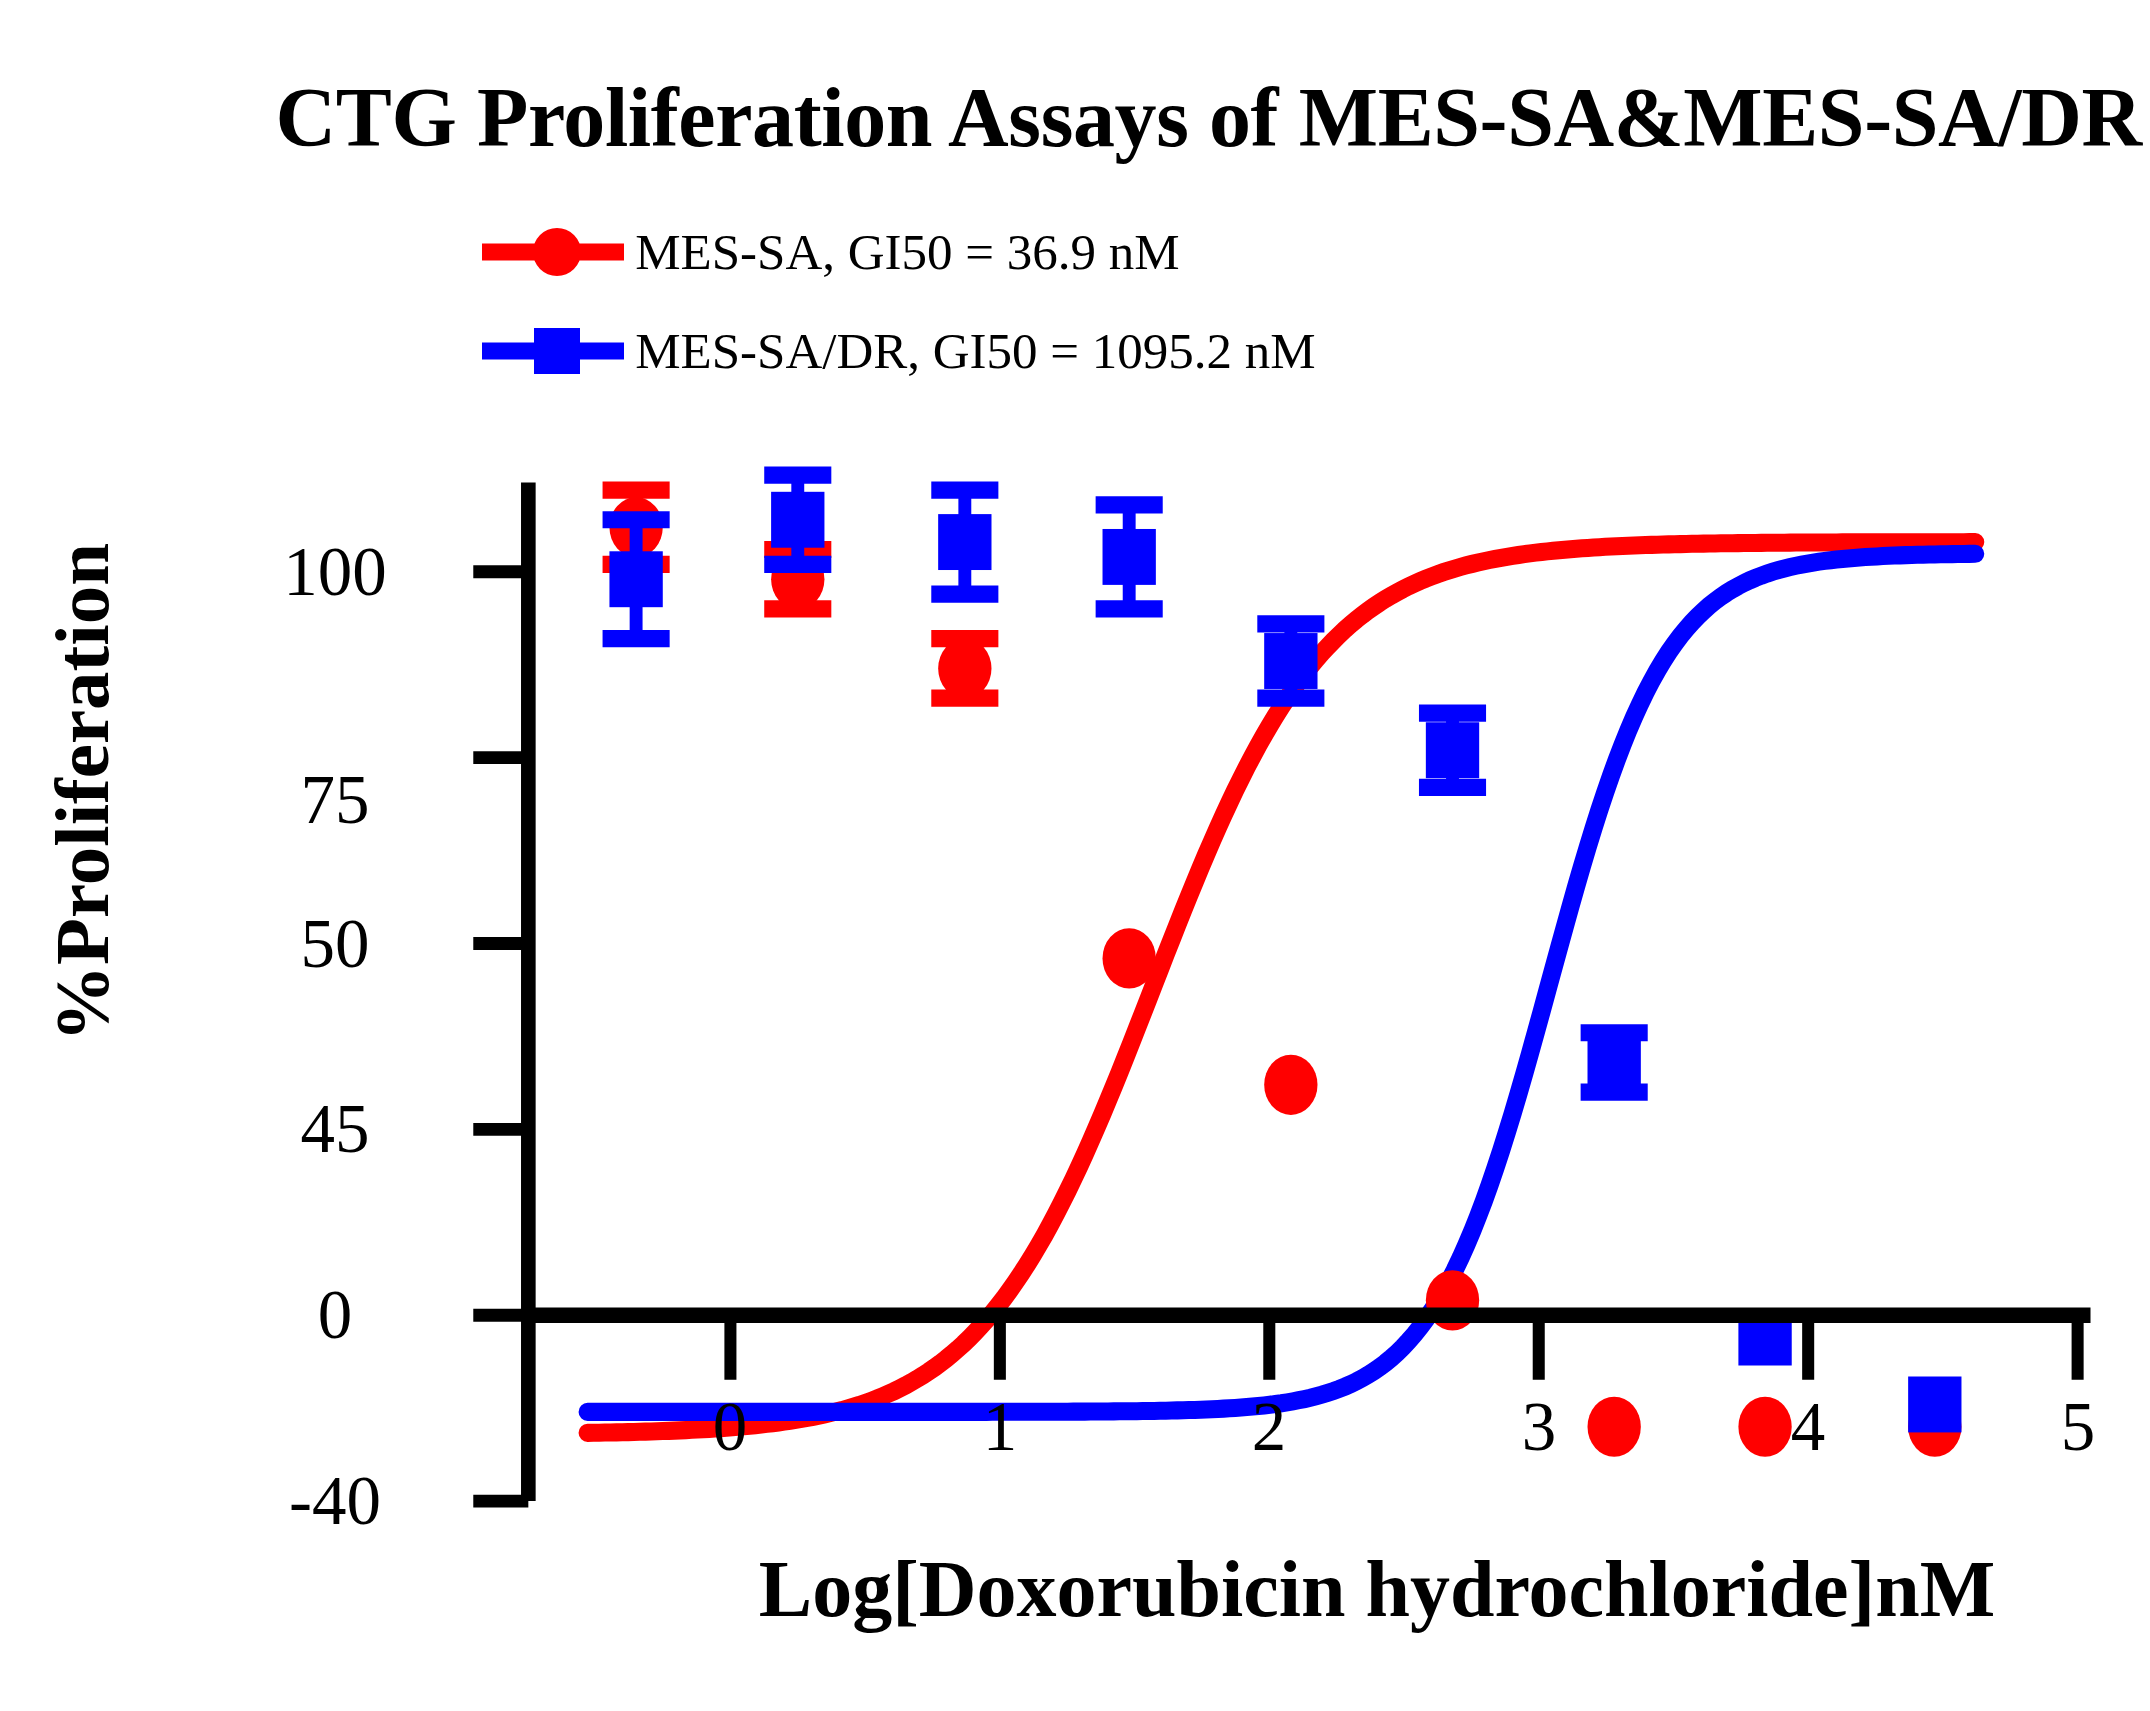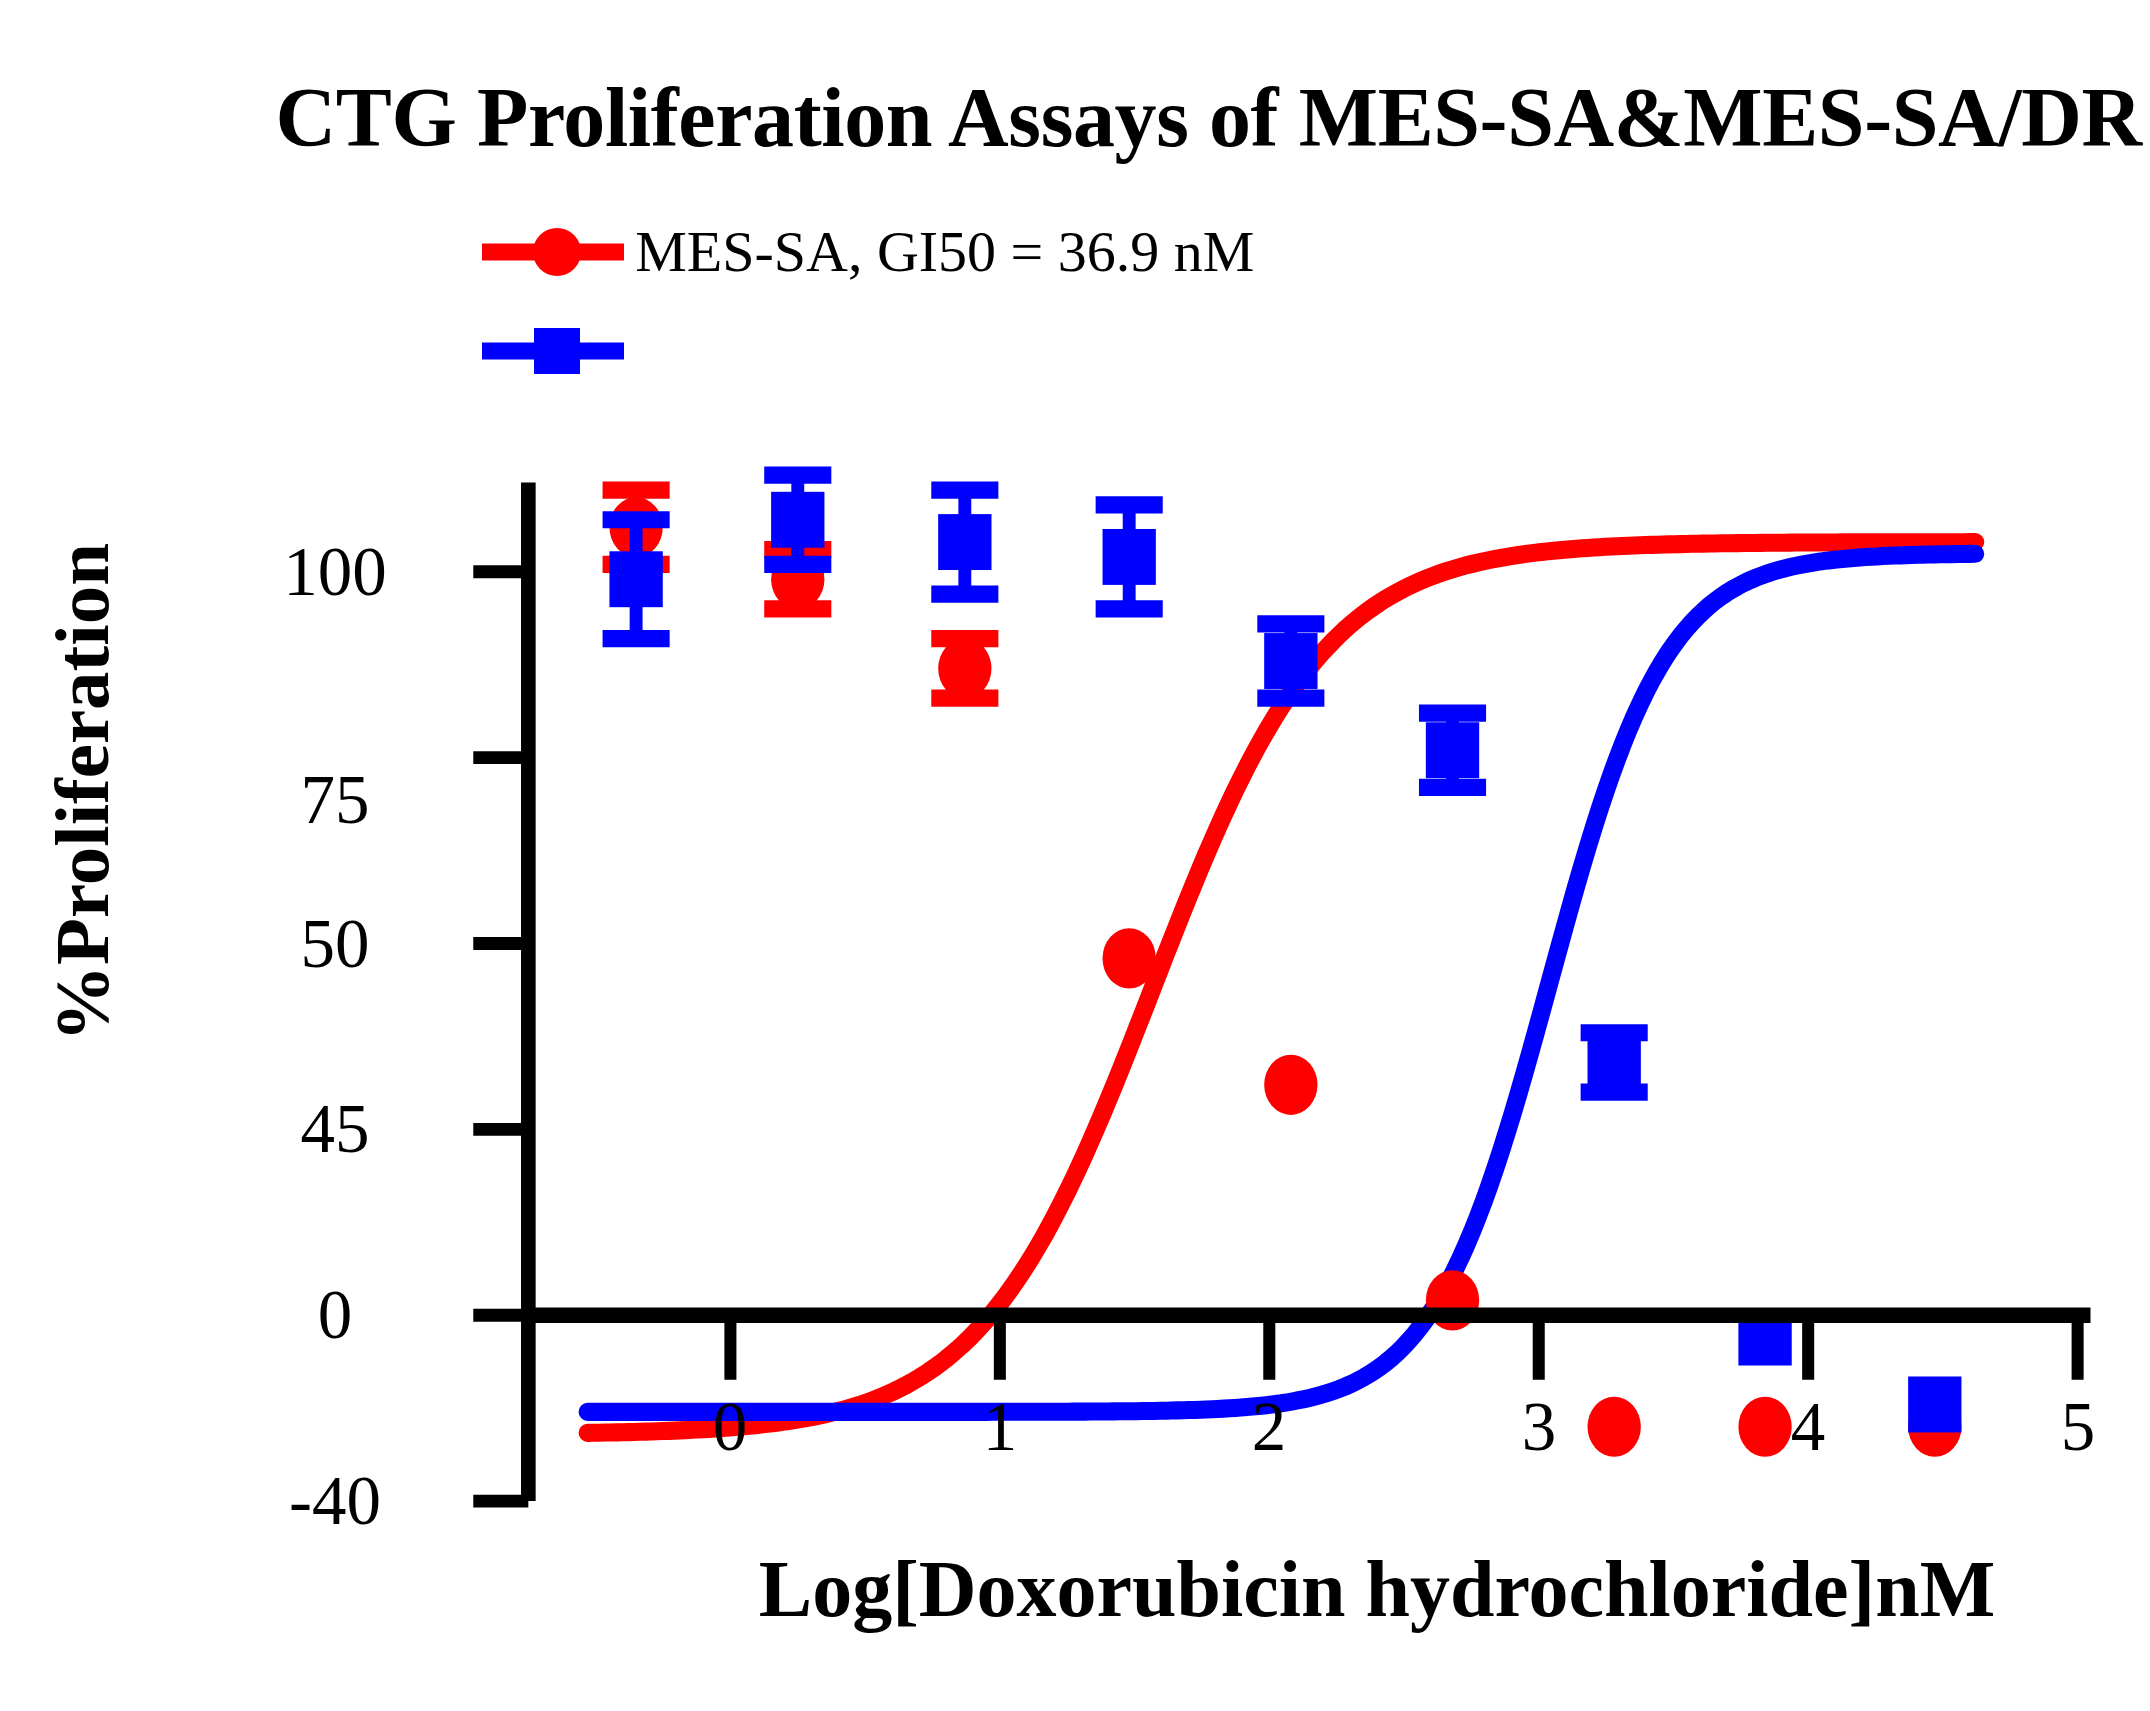--- a/index.html
+++ b/index.html
@@ -14,21 +14,21 @@
 
   .legend{position:absolute;left:482px;top:202px;width:1807px;}
   .legend-row{display:flex;align-items:center;height:99px;}
   .legend-sym{width:142px;height:56px;position:relative;flex:0 0 142px;}
   .legend-sym .bar{position:absolute;left:0;top:50%;transform:translateY(-50%);
       width:142px;height:17px;}
   .legend-sym .mk-circle{position:absolute;left:51px;top:50%;transform:translate(0,-50%);
       width:48px;height:48px;border-radius:50%;}
   .legend-sym .mk-square{position:absolute;left:52px;top:50%;transform:translate(0,-50%);
       width:46px;height:46px;}
-  .legend-label{font-family:"Liberation Serif",serif;font-size:58px;color:#000;
+  .legend-label{font-family:"Liberation Serif",serif;font-size:51px;color:#000;
       white-space:nowrap;padding-left:11.2px;letter-spacing:0px;}
 
   .plot-wrap{position:absolute;left:0;top:0;width:2581px;height:1711px;}
   svg.plot{position:absolute;left:0;top:0;}
 
   .ytick-lbl{position:absolute;font-family:"Liberation Serif",serif;font-size:69px;
      color:#000;text-align:center;white-space:nowrap;transform:translateY(-50%);}
   .xtick-lbl{position:absolute;font-family:"Liberation Serif",serif;font-size:69px;
      color:#000;text-align:center;white-space:nowrap;transform:translateX(-50%);}
 
@@ -52,20 +52,21 @@
         <span class="bar" id="lg0bar" style="background: rgb(255, 0, 0);"></span>
         <span class="mk-circle" id="lg0mk" style="background: rgb(255, 0, 0);"></span>
       </span>
       <span class="legend-label">MES-SA, GI50 = 36.9 nM</span>
     </div>
     <div class="legend-row">
       <span class="legend-sym">
         <span class="bar" id="lg1bar" style="background: rgb(0, 0, 255);"></span>
         <span class="mk-square" id="lg1mk" style="background: rgb(0, 0, 255);"></span>
       </span>
+      <span class="legend-label">MES-SA/DR, GI50 = 1095.2 nM</span>
     </div>
   </div>
 
   <div class="plot-wrap">
     <svg class="plot" id="plotsvg" width="2581" height="1711" viewBox="0 0 6000 3978">
         <path d="M 1365.8 3331.4 L 1379.3 3331.2 L 1392.7 3330.9 L 1406.1 3330.7 L 1419.6 3330.4 L 1433.0 3330.2 L 1446.5 3329.9 L 1459.9 3329.6 L 1473.4 3329.2 L 1486.8 3328.9 L 1500.2 3328.5 L 1513.7 3328.1 L 1527.1 3327.6 L 1540.6 3327.2 L 1554.0 3326.7 L 1567.4 3326.1 L 1580.9 3325.6 L 1594.3 3325.0 L 1607.8 3324.3 L 1621.2 3323.6 L 1634.7 3322.9 L 1648.1 3322.1 L 1661.5 3321.2 L 1675.0 3320.3 L 1688.4 3319.4 L 1701.9 3318.3 L 1715.3 3317.2 L 1728.8 3316.1 L 1742.2 3314.8 L 1755.6 3313.5 L 1769.1 3312.0 L 1782.5 3310.5 L 1796.0 3308.9 L 1809.4 3307.1 L 1822.9 3305.3 L 1836.3 3303.3 L 1849.7 3301.2 L 1863.2 3298.9 L 1876.6 3296.5 L 1890.1 3294.0 L 1903.5 3291.2 L 1916.9 3288.3 L 1930.4 3285.2 L 1943.8 3281.9 L 1957.3 3278.4 L 1970.7 3274.6 L 1984.2 3270.6 L 1997.6 3266.4 L 2011.0 3261.8 L 2024.5 3257.0 L 2037.9 3251.9 L 2051.4 3246.4 L 2064.8 3240.6 L 2078.3 3234.5 L 2091.7 3227.9 L 2105.1 3221.0 L 2118.6 3213.6 L 2132.0 3205.8 L 2145.5 3197.5 L 2158.9 3188.8 L 2172.4 3179.5 L 2185.8 3169.6 L 2199.2 3159.2 L 2212.7 3148.2 L 2226.1 3136.6 L 2239.6 3124.3 L 2253.0 3111.4 L 2266.4 3097.7 L 2279.9 3083.4 L 2293.3 3068.3 L 2306.8 3052.4 L 2320.2 3035.8 L 2333.7 3018.3 L 2347.1 3000.0 L 2360.5 2980.9 L 2374.0 2960.9 L 2387.4 2940.0 L 2400.9 2918.3 L 2414.3 2895.7 L 2427.8 2872.2 L 2441.2 2847.7 L 2454.6 2822.5 L 2468.1 2796.3 L 2481.5 2769.3 L 2495.0 2741.5 L 2508.4 2712.8 L 2521.8 2683.4 L 2535.3 2653.2 L 2548.7 2622.4 L 2562.2 2590.9 L 2575.6 2558.8 L 2589.1 2526.1 L 2602.5 2493.0 L 2615.9 2459.4 L 2629.4 2425.5 L 2642.8 2391.3 L 2656.3 2356.9 L 2669.7 2322.4 L 2683.2 2287.8 L 2696.6 2253.3 L 2710.0 2218.8 L 2723.5 2184.5 L 2736.9 2150.5 L 2750.4 2116.7 L 2763.8 2083.4 L 2777.3 2050.5 L 2790.7 2018.2 L 2804.1 1986.4 L 2817.6 1955.2 L 2831.0 1924.8 L 2844.5 1895.0 L 2857.9 1866.0 L 2871.3 1837.8 L 2884.8 1810.4 L 2898.2 1783.9 L 2911.7 1758.2 L 2925.1 1733.4 L 2938.6 1709.5 L 2952.0 1686.5 L 2965.4 1664.3 L 2978.9 1643.1 L 2992.3 1622.7 L 3005.8 1603.1 L 3019.2 1584.5 L 3032.7 1566.7 L 3046.1 1549.6 L 3059.5 1533.4 L 3073.0 1518.0 L 3086.4 1503.3 L 3099.9 1489.4 L 3113.3 1476.1 L 3126.7 1463.6 L 3140.2 1451.6 L 3153.6 1440.4 L 3167.1 1429.7 L 3180.5 1419.6 L 3194.0 1410.1 L 3207.4 1401.1 L 3220.8 1392.6 L 3234.3 1384.5 L 3247.7 1377.0 L 3261.2 1369.8 L 3274.6 1363.1 L 3288.1 1356.8 L 3301.5 1350.8 L 3314.9 1345.2 L 3328.4 1340.0 L 3341.8 1335.0 L 3355.3 1330.3 L 3368.7 1326.0 L 3382.2 1321.9 L 3395.6 1318.0 L 3409.0 1314.4 L 3422.5 1311.0 L 3435.9 1307.8 L 3449.4 1304.8 L 3462.8 1302.0 L 3476.2 1299.3 L 3489.7 1296.8 L 3503.1 1294.5 L 3516.6 1292.3 L 3530.0 1290.3 L 3543.5 1288.4 L 3556.9 1286.6 L 3570.3 1284.9 L 3583.8 1283.3 L 3597.2 1281.9 L 3610.7 1280.5 L 3624.1 1279.2 L 3637.6 1278.0 L 3651.0 1276.9 L 3664.4 1275.8 L 3677.9 1274.8 L 3691.3 1273.9 L 3704.8 1273.0 L 3718.2 1272.2 L 3731.7 1271.4 L 3745.1 1270.7 L 3758.5 1270.0 L 3772.0 1269.4 L 3785.4 1268.8 L 3798.9 1268.3 L 3812.3 1267.8 L 3825.7 1267.3 L 3839.2 1266.8 L 3852.6 1266.4 L 3866.1 1266.0 L 3879.5 1265.6 L 3893.0 1265.3 L 3906.4 1265.0 L 3919.8 1264.7 L 3933.3 1264.4 L 3946.7 1264.1 L 3960.2 1263.9 L 3973.6 1263.6 L 3987.1 1263.4 L 4000.5 1263.2 L 4013.9 1263.0 L 4027.4 1262.9 L 4040.8 1262.7 L 4054.3 1262.5 L 4067.7 1262.4 L 4081.1 1262.3 L 4094.6 1262.1 L 4108.0 1262.0 L 4121.5 1261.9 L 4134.9 1261.8 L 4148.4 1261.7 L 4161.8 1261.6 L 4175.2 1261.5 L 4188.7 1261.4 L 4202.1 1261.4 L 4215.6 1261.3 L 4229.0 1261.2 L 4242.5 1261.2 L 4255.9 1261.1 L 4269.3 1261.1 L 4282.8 1261.0 L 4296.2 1261.0 L 4309.7 1260.9 L 4323.1 1260.9 L 4336.6 1260.8 L 4350.0 1260.8 L 4363.4 1260.8 L 4376.9 1260.7 L 4390.3 1260.7 L 4403.8 1260.7 L 4417.2 1260.7 L 4430.6 1260.6 L 4444.1 1260.6 L 4457.5 1260.6 L 4471.0 1260.6 L 4484.4 1260.5 L 4497.9 1260.5 L 4511.3 1260.5 L 4524.7 1260.5 L 4538.2 1260.5 L 4551.6 1260.5 L 4565.1 1260.5 L 4578.5 1260.4 L 4592.0 1260.4" fill="none" stroke="#FF0000" stroke-width="42" stroke-linecap="round"></path>
         <path d="M 1365.8 3282.6 L 1379.3 3282.6 L 1392.7 3282.6 L 1406.1 3282.6 L 1419.6 3282.6 L 1433.0 3282.6 L 1446.5 3282.6 L 1459.9 3282.6 L 1473.4 3282.6 L 1486.8 3282.6 L 1500.2 3282.6 L 1513.7 3282.6 L 1527.1 3282.6 L 1540.6 3282.6 L 1554.0 3282.6 L 1567.4 3282.6 L 1580.9 3282.6 L 1594.3 3282.6 L 1607.8 3282.6 L 1621.2 3282.6 L 1634.7 3282.6 L 1648.1 3282.6 L 1661.5 3282.6 L 1675.0 3282.6 L 1688.4 3282.6 L 1701.9 3282.6 L 1715.3 3282.6 L 1728.8 3282.6 L 1742.2 3282.6 L 1755.6 3282.6 L 1769.1 3282.6 L 1782.5 3282.6 L 1796.0 3282.6 L 1809.4 3282.6 L 1822.9 3282.6 L 1836.3 3282.6 L 1849.7 3282.6 L 1863.2 3282.6 L 1876.6 3282.6 L 1890.1 3282.6 L 1903.5 3282.6 L 1916.9 3282.6 L 1930.4 3282.6 L 1943.8 3282.6 L 1957.3 3282.6 L 1970.7 3282.6 L 1984.2 3282.6 L 1997.6 3282.6 L 2011.0 3282.6 L 2024.5 3282.6 L 2037.9 3282.6 L 2051.4 3282.6 L 2064.8 3282.6 L 2078.3 3282.6 L 2091.7 3282.6 L 2105.1 3282.6 L 2118.6 3282.5 L 2132.0 3282.5 L 2145.5 3282.5 L 2158.9 3282.5 L 2172.4 3282.5 L 2185.8 3282.5 L 2199.2 3282.5 L 2212.7 3282.5 L 2226.1 3282.5 L 2239.6 3282.5 L 2253.0 3282.5 L 2266.4 3282.5 L 2279.9 3282.5 L 2293.3 3282.5 L 2306.8 3282.4 L 2320.2 3282.4 L 2333.7 3282.4 L 2347.1 3282.4 L 2360.5 3282.4 L 2374.0 3282.3 L 2387.4 3282.3 L 2400.9 3282.3 L 2414.3 3282.3 L 2427.8 3282.2 L 2441.2 3282.2 L 2454.6 3282.2 L 2468.1 3282.1 L 2481.5 3282.1 L 2495.0 3282.0 L 2508.4 3281.9 L 2521.8 3281.9 L 2535.3 3281.8 L 2548.7 3281.7 L 2562.2 3281.6 L 2575.6 3281.5 L 2589.1 3281.4 L 2602.5 3281.3 L 2615.9 3281.2 L 2629.4 3281.0 L 2642.8 3280.9 L 2656.3 3280.7 L 2669.7 3280.5 L 2683.2 3280.3 L 2696.6 3280.0 L 2710.0 3279.8 L 2723.5 3279.5 L 2736.9 3279.1 L 2750.4 3278.8 L 2763.8 3278.4 L 2777.3 3278.0 L 2790.7 3277.5 L 2804.1 3276.9 L 2817.6 3276.4 L 2831.0 3275.7 L 2844.5 3275.0 L 2857.9 3274.2 L 2871.3 3273.4 L 2884.8 3272.4 L 2898.2 3271.4 L 2911.7 3270.2 L 2925.1 3268.9 L 2938.6 3267.5 L 2952.0 3266.0 L 2965.4 3264.2 L 2978.9 3262.4 L 2992.3 3260.3 L 3005.8 3258.0 L 3019.2 3255.5 L 3032.7 3252.7 L 3046.1 3249.7 L 3059.5 3246.3 L 3073.0 3242.6 L 3086.4 3238.5 L 3099.9 3234.1 L 3113.3 3229.2 L 3126.7 3223.8 L 3140.2 3217.9 L 3153.6 3211.4 L 3167.1 3204.3 L 3180.5 3196.5 L 3194.0 3188.0 L 3207.4 3178.7 L 3220.8 3168.5 L 3234.3 3157.4 L 3247.7 3145.3 L 3261.2 3132.1 L 3274.6 3117.8 L 3288.1 3102.2 L 3301.5 3085.3 L 3314.9 3067.0 L 3328.4 3047.3 L 3341.8 3026.0 L 3355.3 3003.1 L 3368.7 2978.5 L 3382.2 2952.1 L 3395.6 2923.9 L 3409.0 2893.9 L 3422.5 2862.1 L 3435.9 2828.3 L 3449.4 2792.7 L 3462.8 2755.3 L 3476.2 2716.1 L 3489.7 2675.1 L 3503.1 2632.6 L 3516.6 2588.5 L 3530.0 2543.1 L 3543.5 2496.6 L 3556.9 2449.0 L 3570.3 2400.7 L 3583.8 2351.8 L 3597.2 2302.6 L 3610.7 2253.3 L 3624.1 2204.1 L 3637.6 2155.4 L 3651.0 2107.2 L 3664.4 2059.9 L 3677.9 2013.6 L 3691.3 1968.6 L 3704.8 1924.9 L 3718.2 1882.8 L 3731.7 1842.3 L 3745.1 1803.5 L 3758.5 1766.5 L 3772.0 1731.4 L 3785.4 1698.2 L 3798.9 1666.8 L 3812.3 1637.3 L 3825.7 1609.6 L 3839.2 1583.7 L 3852.6 1559.5 L 3866.1 1537.1 L 3879.5 1516.2 L 3893.0 1496.8 L 3906.4 1478.9 L 3919.8 1462.4 L 3933.3 1447.1 L 3946.7 1433.1 L 3960.2 1420.2 L 3973.6 1408.4 L 3987.1 1397.5 L 4000.5 1387.6 L 4013.9 1378.5 L 4027.4 1370.2 L 4040.8 1362.6 L 4054.3 1355.6 L 4067.7 1349.3 L 4081.1 1343.5 L 4094.6 1338.3 L 4108.0 1333.5 L 4121.5 1329.1 L 4134.9 1325.2 L 4148.4 1321.6 L 4161.8 1318.3 L 4175.2 1315.3 L 4188.7 1312.6 L 4202.1 1310.2 L 4215.6 1307.9 L 4229.0 1305.9 L 4242.5 1304.1 L 4255.9 1302.4 L 4269.3 1300.9 L 4282.8 1299.5 L 4296.2 1298.3 L 4309.7 1297.1 L 4323.1 1296.1 L 4336.6 1295.2 L 4350.0 1294.4 L 4363.4 1293.6 L 4376.9 1292.9 L 4390.3 1292.3 L 4403.8 1291.7 L 4417.2 1291.2 L 4430.6 1290.7 L 4444.1 1290.3 L 4457.5 1289.9 L 4471.0 1289.6 L 4484.4 1289.2 L 4497.9 1289.0 L 4511.3 1288.7 L 4524.7 1288.5 L 4538.2 1288.3 L 4551.6 1288.1 L 4565.1 1287.9 L 4578.5 1287.7 L 4592.0 1287.6" fill="none" stroke="#0000FF" stroke-width="42" stroke-linecap="round"></path>
         <g>
           <line x1="1478.5739130434783" x2="1478.5739130434783" y1="1139.284671532847" y2="1312.1313868613138" stroke="#FF0000" stroke-width="30"></line>
           <line x1="1400.5739130434783" x2="1556.5739130434783" y1="1139.284671532847" y2="1139.284671532847" stroke="#FF0000" stroke-width="40"></line>

